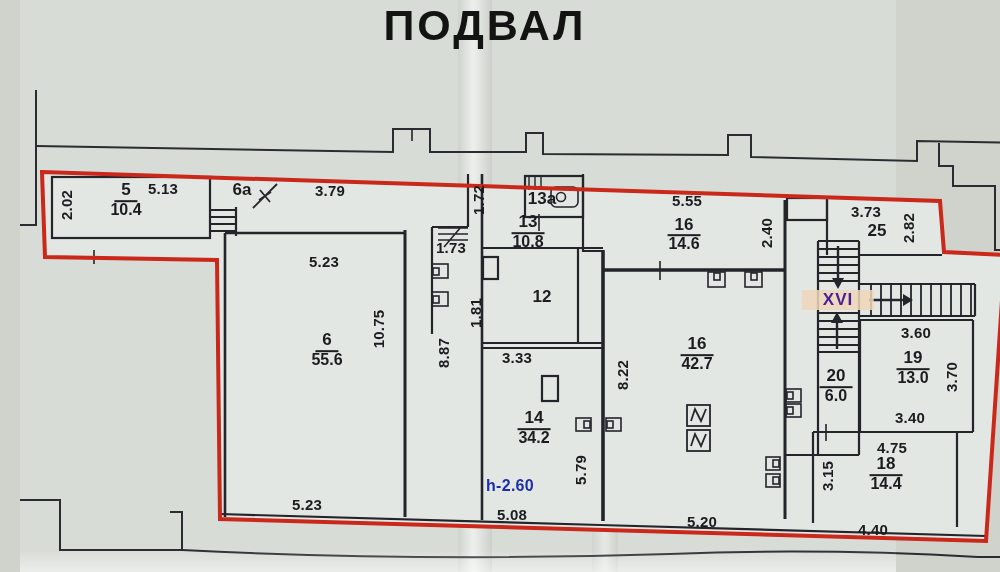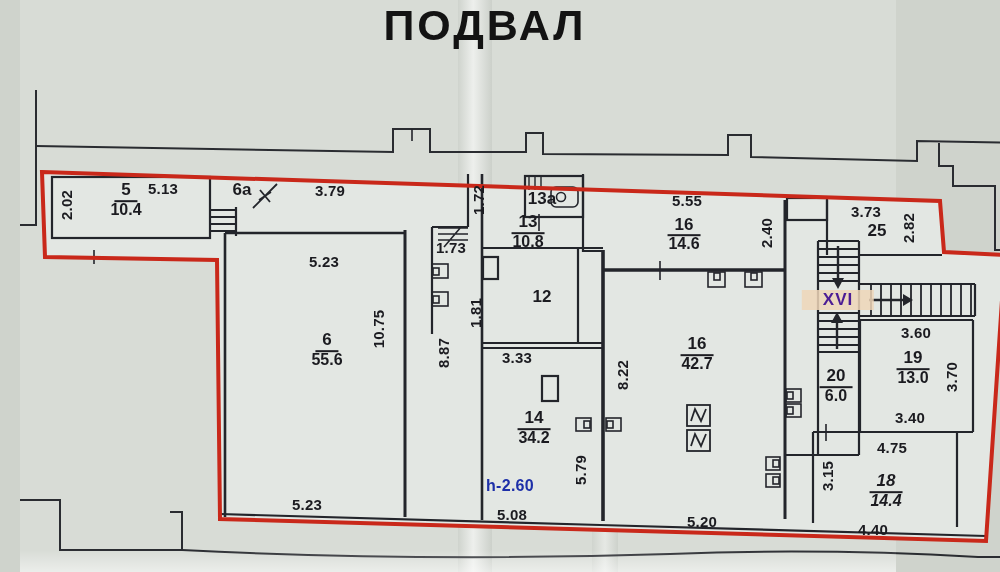--- a/index.html
+++ b/index.html
@@ -203,21 +203,21 @@
         <span class="area">34.2</span>
       </div>
       <div class="lbl frac" style="left: 677px; top: 354px;">
         <span class="num roomnum">16</span>
         <span class="area">42.7</span>
       </div>
       <div class="lbl frac" style="left: 664px; top: 234.5px;">
         <span class="num roomnum">16</span>
         <span class="area">14.6</span>
       </div>
-      <div class="lbl frac" style="left: 866px; top: 491px; font-style: italic;">
+      <div class="lbl frac" style="left: 866px; top: 474px;">
         <span class="num roomnum">18</span>
         <span class="area">14.4</span>
       </div>
       <div class="lbl frac" style="left: 893px; top: 368px;">
         <span class="num roomnum">19</span>
         <span class="area">13.0</span>
       </div>
       <div class="lbl frac" style="left: 816px; top: 386px;">
         <span class="num roomnum">20</span>
         <span class="area">6.0</span>

